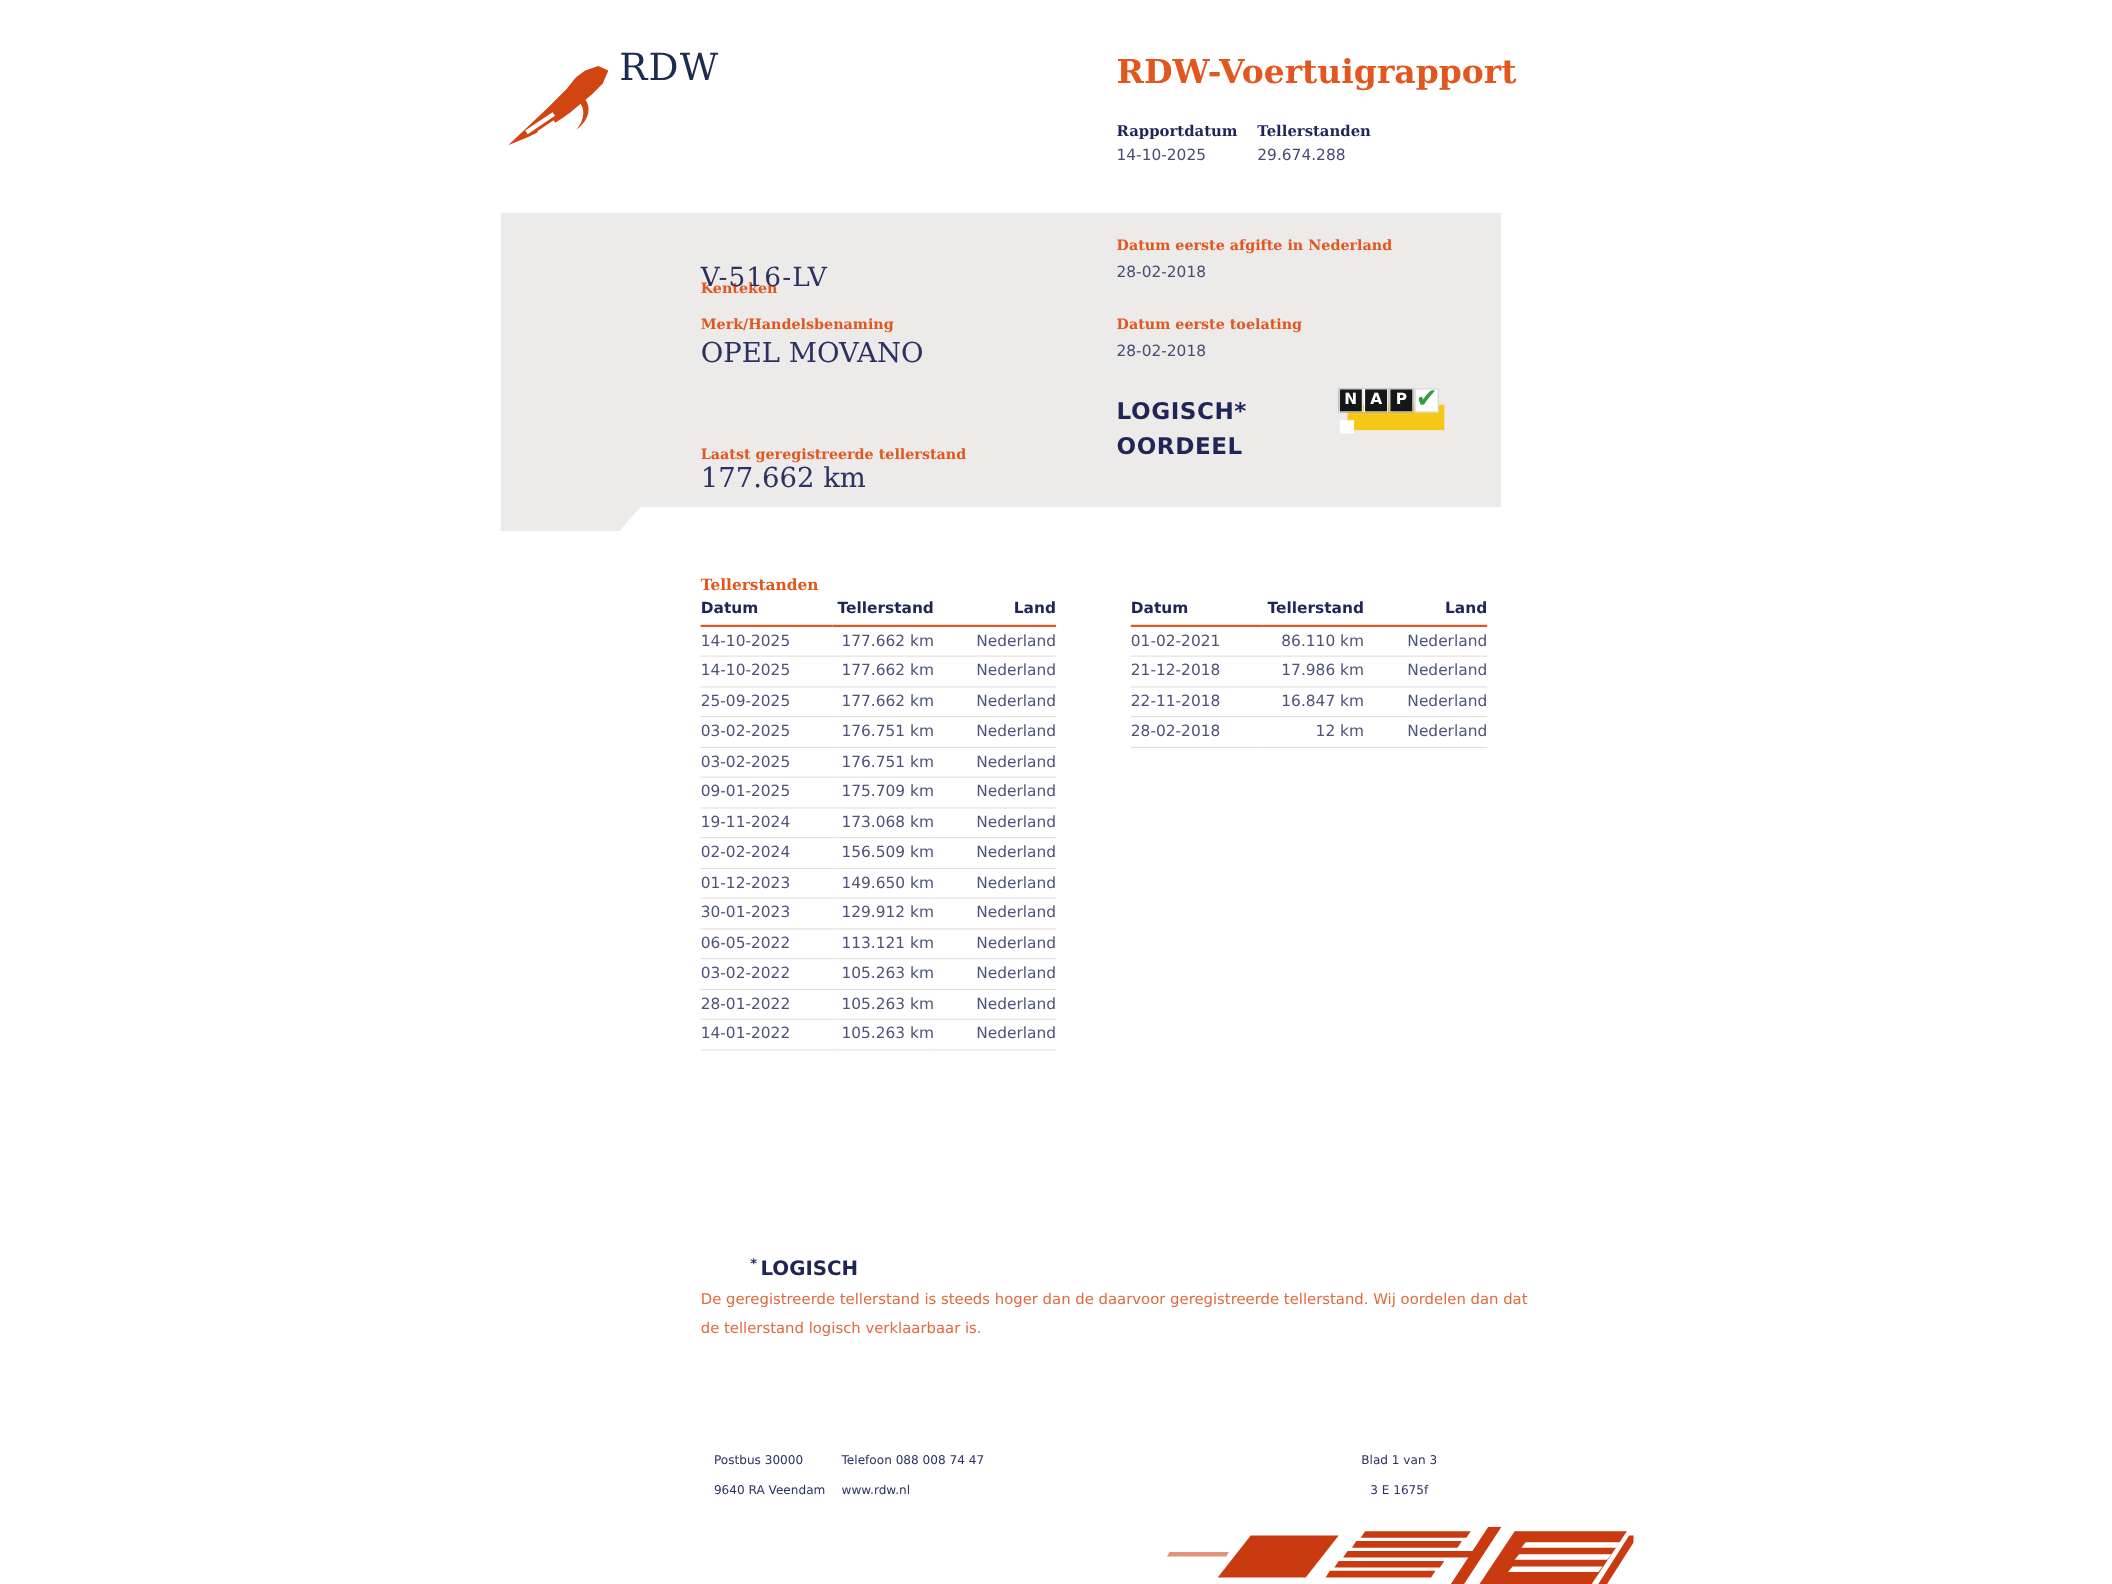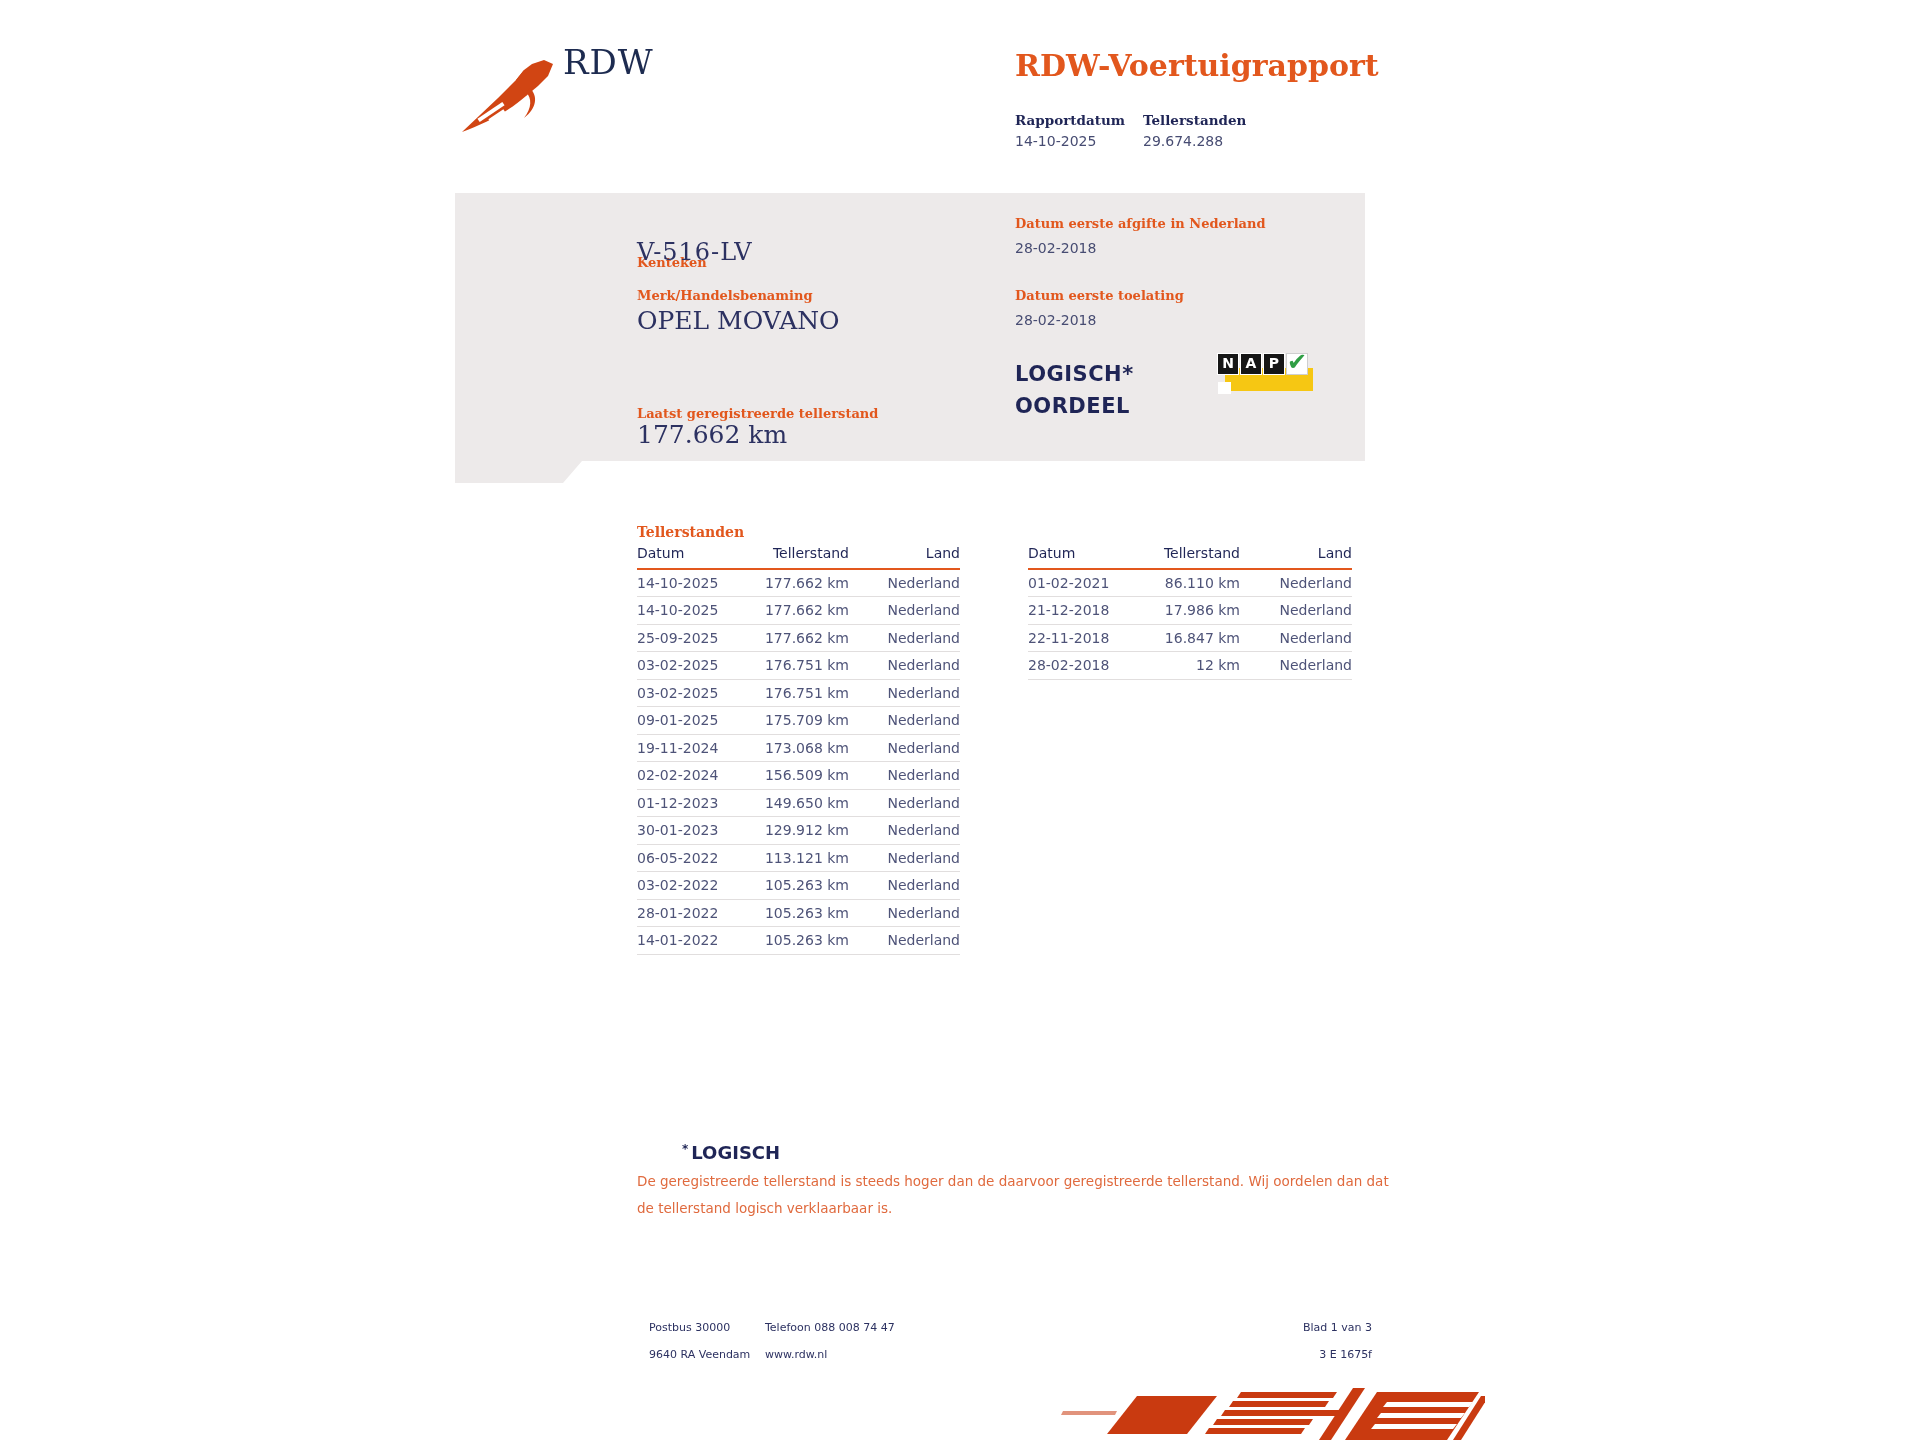--- a/index.html
+++ b/index.html
@@ -39,35 +39,35 @@
   .nap .whitechip{position:absolute;left:3px;top:31px;width:13px;height:12px;background:#fff;}
   .nap .tile{position:absolute;top:2px;width:22px;height:22px;background:#161616;border:1.5px solid #fff;
     color:#fff;font-weight:bold;font-size:14px;line-height:19px;text-align:center;}
   .nap .tile.t1{left:2px;} .nap .tile.t2{left:25px;} .nap .tile.t3{left:48px;}
   .nap .tile.check{left:71px;background:#fff;border:1.5px solid #cfcfcf;color:var(--check_green);
     font-size:24px;line-height:16px;overflow:visible;}
 
   
   .section-title{font-family:"DejaVu Serif",serif;font-weight:bold;font-size:14px;color:var(--accent);}
   table.odo{position:absolute;border-collapse:collapse;table-layout:fixed;font-size:14px;color:var(--table_text);}
-  table.odo th{font-size:14px;font-weight:normal;color:var(--navy);padding:0 0 7px 0;text-align:left;
+  table.odo th{font-size:14px;font-weight:bold;color:var(--navy);padding:0 0 7px 0;text-align:left;
     border-bottom:2px solid var(--accent);}
   table.odo td{height:27.5px;border-bottom:1px solid var(--sep);vertical-align:middle;}
   table.odo .c1{width:120px;} table.odo .c2{width:92px;text-align:right;} table.odo .c3{text-align:right;}
   #table-left{left:637px;top:545px;width:323px;}
   #table-right{left:1028px;top:545px;width:324px;}
 
   
   .fn-title{font-size:18px;font-weight:bold;color:var(--navy);}
   .fn-star{font-size:12px;font-weight:bold;color:var(--navy);vertical-align:6px;margin-right:3px;}
   .fn-text{width:755px;font-size:13.5px;line-height:27px;color:var(--accent_light);}
 
   
   .foot{font-size:11px;color:#2c3161;line-height:27px;}
-  .foot-right{text-align:right;}
+  .foot-right{text-align:center;}
 </style>
 </head>
 <body>
 
 <svg class="abs" style="left:458px;top:50px;width:100px;height:84px;" viewBox="0 0 100 84">
   <path fill="#d14513" d="M4,82 C26,74 50,62 68,46 L72,34 L66,40 L70,26 L63,33 L66,20 L58,30 L40,48 Z"></path>
   <path fill="#d14513" d="M58,30 L66,20 L74,14 L86,10 L95,14 L90,26 L80,36 L68,46 L64,40 Z"></path>
   <path fill="#d14513" d="M72,38 C80,46 79,58 66,68 C74,58 74,48 68,42 Z"></path>
   <rect x="18" y="60" width="30" height="4" fill="#fff" transform="rotate(-34 33 62)"></rect>
   <rect x="30" y="64" width="18" height="3.5" fill="#fff" transform="rotate(-34 39 66)"></rect>

